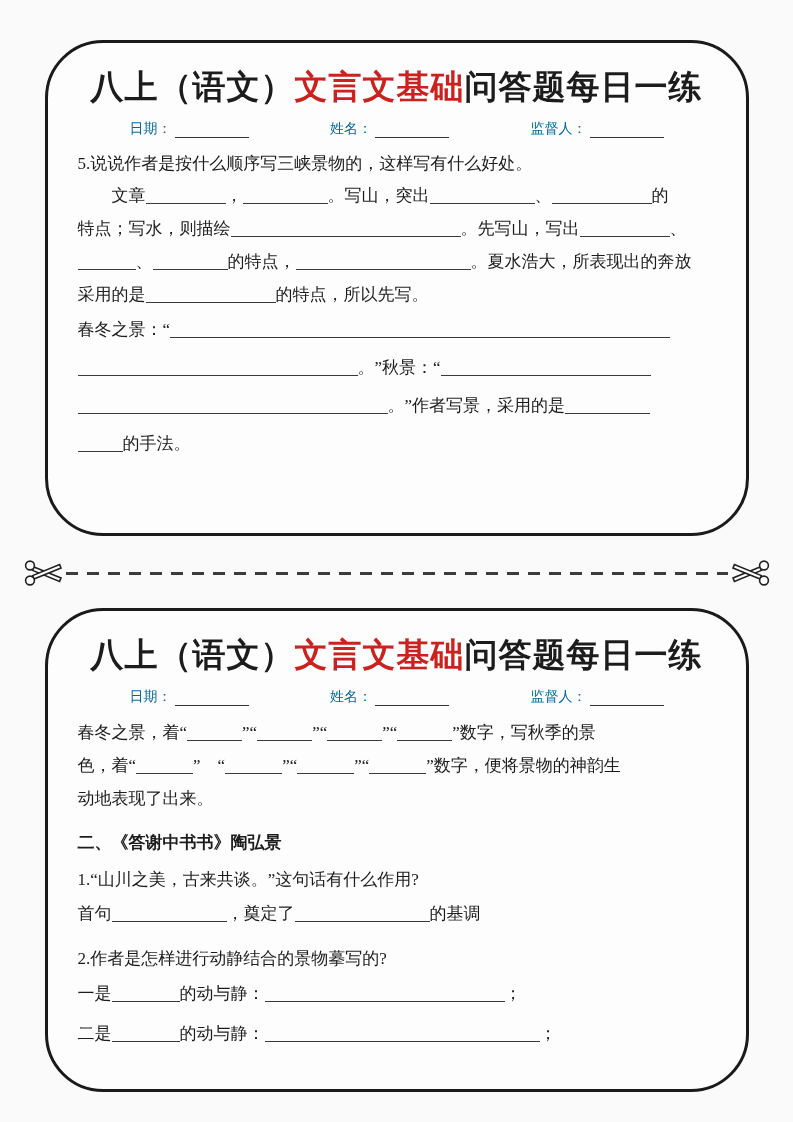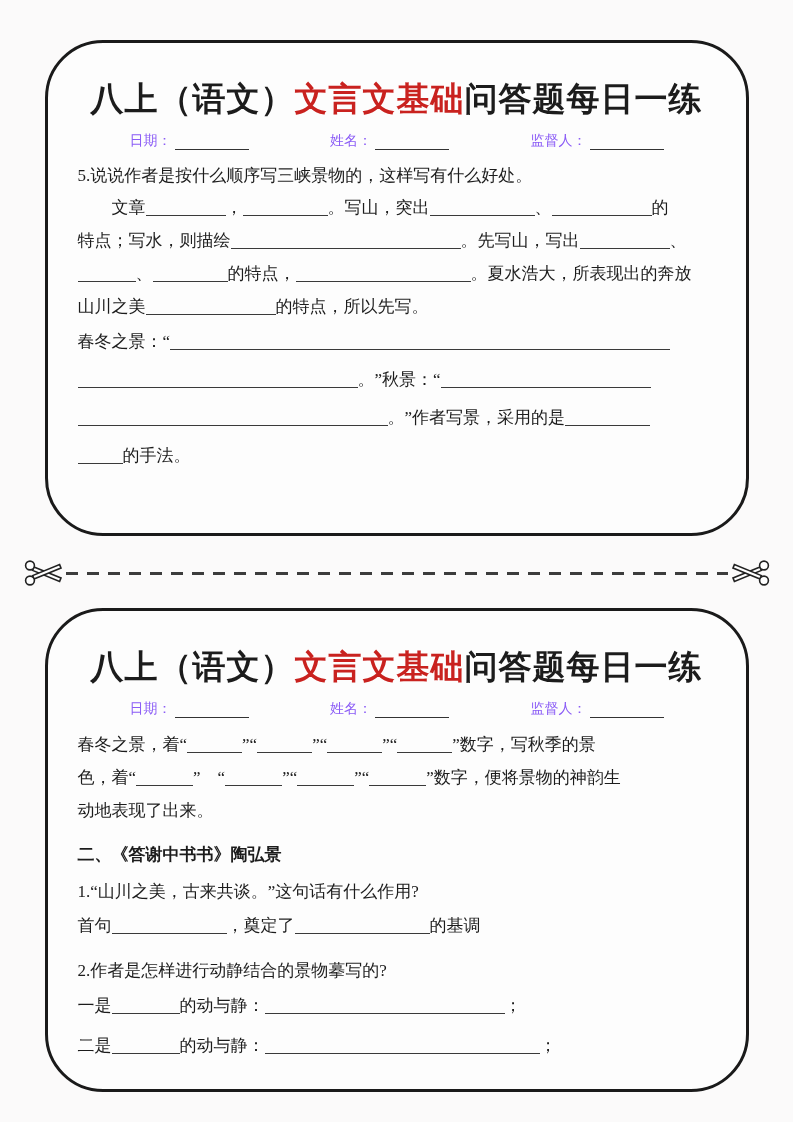--- a/index.html
+++ b/index.html
@@ -1,23 +1,23 @@
 <!DOCTYPE html>
 <html><head>
 <meta charset="utf-8">
 <style>
   * { margin:0; padding:0; box-sizing:border-box; }
   body { width:793px; height:1122px; background:#fbfafa; font-family:"Liberation Serif","DejaVu Serif",serif; color:#1c1c1c; }
   .page { width:793px; height:1122px; padding-top:40px; overflow:hidden; }
   .card { width:704px; margin:0 auto; border:3px solid #1a1a1a; border-radius:58px; padding:18px 30px 20px; background:#fdfdfd; }
   .card-top { height:496px; }
   .card-bottom { height:484px; }
-  .title { text-align:center; font-size:33px; font-weight:700; letter-spacing:1px; margin:16px 0 10px; white-space:nowrap; }
+  .title { text-align:center; font-size:33px; font-weight:700; letter-spacing:1px; margin:4px 0 10px; white-space:nowrap; }
   .title .red { color:#c9221f; }
-  .meta { display:flex; justify-content:space-between; padding:0 52px; font-size:14px; color:#8b5cf6; margin-bottom:10px; }
+  .meta { display:flex; justify-content:space-between; padding:0 52px; font-size:14px; color:#0369a1; margin-bottom:10px; }
   .meta-item { display:flex; align-items:flex-end; }
   .meta-line { display:inline-block; width:74px; border-bottom:1.5px solid #333; height:15px; margin-left:3px; }
   .q { font-weight:400; font-size:17px; margin:14px 0 4px; white-space:nowrap; }
   .heading { font-weight:700; font-size:17px; margin:16px 0 4px; }
   .fill-line { font-size:17px; line-height:33px; white-space:nowrap; }
   .fill-lg { line-height:38px; }
   .fill-xl { line-height:40px; }
   .blank { display:inline-block; border-bottom:1.5px solid #3a3a3a; height:18px; vertical-align:-3px; }
   .cutline { width:746px; margin:22px auto 20px; display:flex; align-items:center; }
   .dashes { flex:1; height:3px; background:repeating-linear-gradient(90deg,#3c3c3c 0 12px,transparent 12px 21px); margin:0 2px; }
@@ -42,21 +42,21 @@
         </span>
       <span class="meta-item">
           <span>监督人：</span>
           <span class="meta-line"></span>
         </span>
     </div>
     <p class="q">5.说说作者是按什么顺序写三峡景物的，这样写有什么好处。</p>
     <p class="fill-line"><span>　　文章</span><span class="blank" style="width: 80px;"></span><span>，</span><span class="blank" style="width: 85px;"></span><span>。写山，突出</span><span class="blank" style="width: 105px;"></span><span>、</span><span class="blank" style="width: 100px;"></span><span>的</span></p>
     <p class="fill-line"><span>特点；写水，则描绘</span><span class="blank" style="width: 230px;"></span><span>。先写山，写出</span><span class="blank" style="width: 90px;"></span><span>、</span></p>
     <p class="fill-line"><span class="blank" style="width: 58px;"></span><span>、</span><span class="blank" style="width: 75px;"></span><span>的特点，</span><span class="blank" style="width: 175px;"></span><span>。夏水浩大，所表现出的奔放</span></p>
-    <p class="fill-line"><span>山川之美</span><span class="blank" style="width: 130px;"></span><span>的特点，所以先写。</span></p>
+    <p class="fill-line"><span>采用的是</span><span class="blank" style="width: 130px;"></span><span>的特点，所以先写。</span></p>
     <p class="fill-line fill-lg"><span>春冬之景：“</span><span class="blank" style="width: 500px;"></span></p>
     <p class="fill-line fill-lg"><span class="blank" style="width: 280px;"></span><span>。”秋景：“</span><span class="blank" style="width: 210px;"></span></p>
     <p class="fill-line fill-lg"><span class="blank" style="width: 310px;"></span><span>。”作者写景，采用的是</span><span class="blank" style="width: 85px;"></span></p>
     <p class="fill-line fill-lg"><span class="blank" style="width: 45px;"></span><span>的手法。</span></p>
   </section>
 
   <div class="cutline">
     <span class="scissors left">
       <svg width="40" height="30" viewBox="0 0 40 30">
         <g fill="#ffffff" stroke="#222222" stroke-width="1.6">

